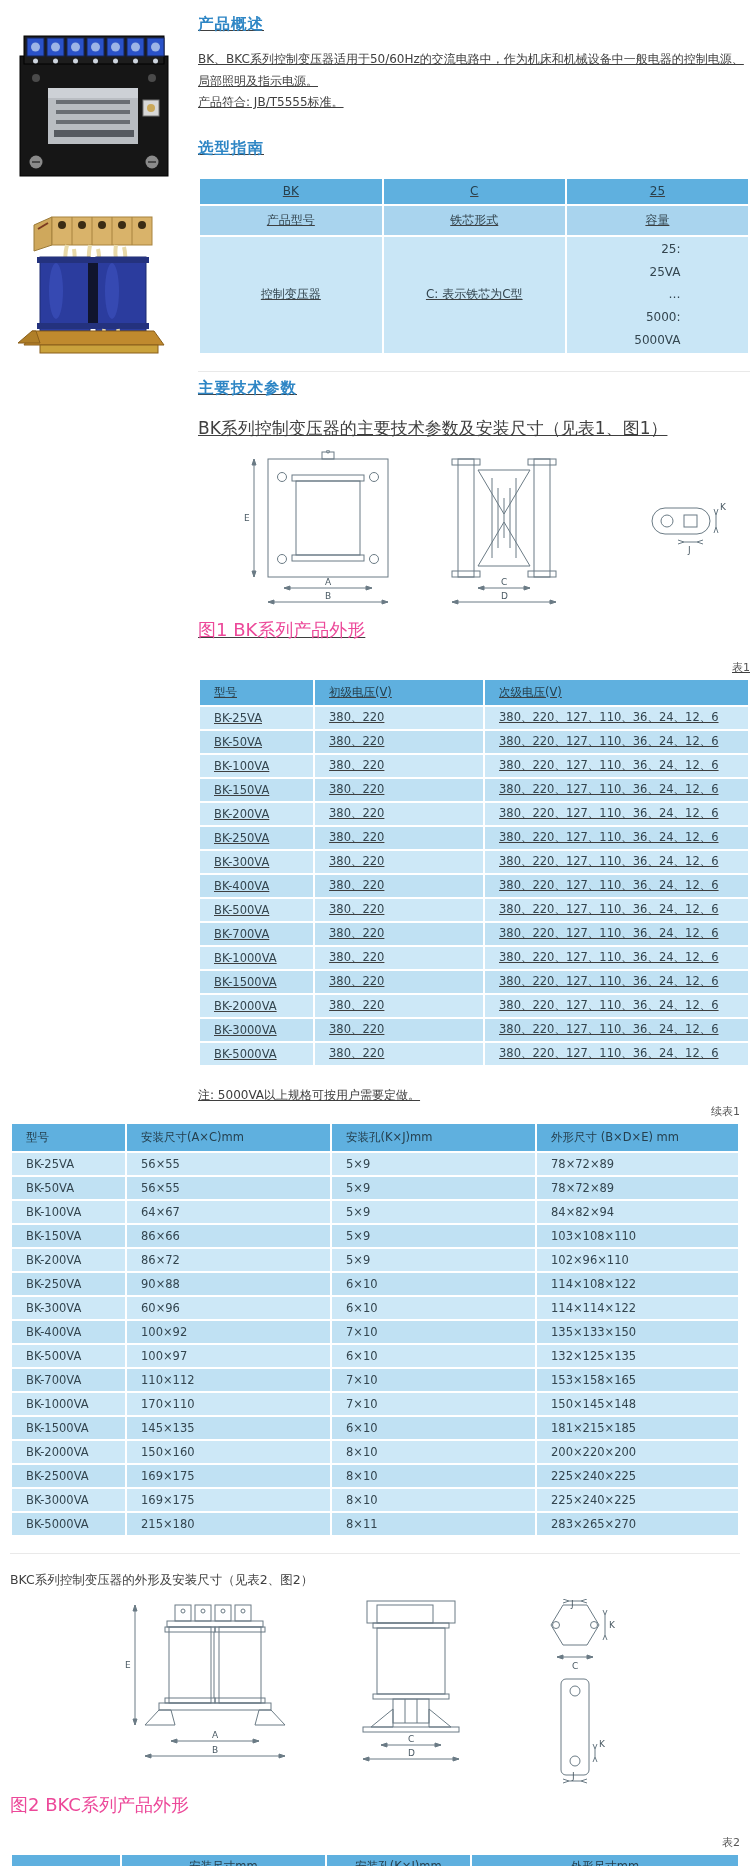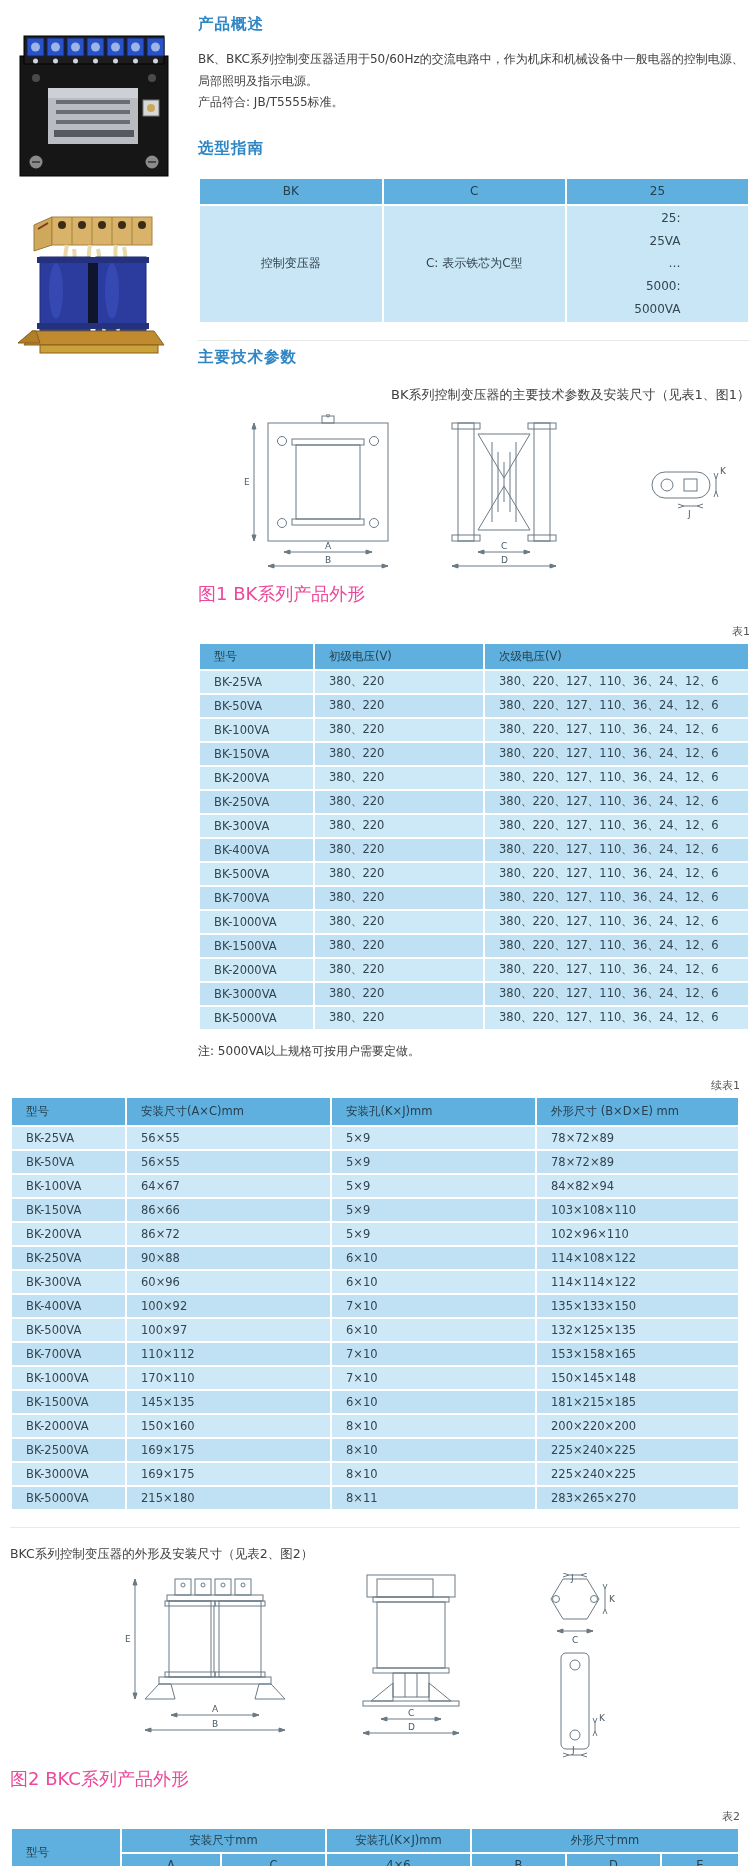--- a/index.html
+++ b/index.html
@@ -14,45 +14,45 @@
     --cell-bg:#c9e6f6;
     --divider:#e9e9e9;
     --stroke:#6b7b85;
   }
   *{margin:0;padding:0;box-sizing:border-box;}
   html,body{background:#fff;}
   body{font-family:"DejaVu Sans","Liberation Sans",sans-serif;color:var(--text);}
   .page{width:750px;min-height:1866px;background:#fff;margin:0 auto;padding-top:8px;overflow:hidden;}
   .top-row{display:flex;}
   .photos-col{width:198px;flex:0 0 198px;padding:20px 0 0 12px;}
-  .content-col{flex:1;padding-right:0;}
+  .content-col{flex:1;padding-right:0;text-decoration:underline;}
   .photo{margin-bottom:14px;}
   h2.sec{font-size:15.5px;font-weight:bold;color:var(--heading);letter-spacing:1px;margin:6px 0 0 0;}
   .para{font-size:12px;line-height:1.8;margin-top:14px;white-space:pre-line;color:var(--text);}
-  .intro{font-size:13px;margin-top:18px;color:var(--text);text-align:right;}
+  .intro{font-size:17px;margin-top:18px;color:var(--text);}
   table{border-collapse:collapse;table-layout:fixed;}
   th,td{border:2px solid #fff;font-weight:normal;}
   
   .sel-table{width:100%;margin-top:18px;font-size:12px;color:var(--table-text);}
   .sel-table th{background:var(--table-header-bg);color:var(--table-header-text);height:27px;text-align:center;}
   .sel-table .sub td{background:var(--subheader-bg);height:31px;text-align:center;}
   .sel-table .body td{background:var(--cell-bg);height:118px;text-align:center;vertical-align:middle;}
   .cap-lines{display:inline-block;text-align:right;white-space:pre-line;line-height:1.9;}
   .divider{height:1px;background:var(--divider);margin-top:16px;}
   .mt26{margin-top:26px;}
   .fig{margin-top:10px;text-align:center;}
   .fig-caption{font-size:18px;color:#ec4899;text-align:left;margin-top:2px;}
   .table-tag{font-size:11px;color:#555;text-align:right;margin-top:18px;}
   
   .t1{width:100%;margin-top:3px;font-size:11.5px;color:var(--table-text);}
   .t1 th{background:var(--table-header-bg);color:var(--table-header-text);text-align:left;padding:5px 0 5px 14px;}
   .t1 td{padding:3.5px 0 3.5px 14px;}
   .t1 tbody tr:nth-child(odd) td{background:var(--row-odd);}
   .t1 tbody tr:nth-child(even) td{background:var(--row-even);}
-  .note{font-size:12px;color:#3c3c3c;margin-top:12px;}
+  .note{font-size:12px;color:#3c3c3c;margin-top:20px;}
   
   .wide{padding:0 10px;}
   .t1b{width:100%;margin-top:3px;font-size:11.5px;color:var(--table-text);}
   .t1b th{background:var(--table-header-bg);color:var(--table-header-text);text-align:left;padding:6px 0 6px 14px;}
   .t1b td{padding:4px 0 4px 14px;}
   .t1b tbody tr:nth-child(odd) td{background:var(--row-odd);}
   .t1b tbody tr:nth-child(even) td{background:var(--row-even);}
   .bkc-intro{font-size:12.5px;margin-top:18px;color:var(--text);}
   
   .t2{width:100%;margin-top:3px;font-size:11.5px;color:var(--table-text);text-align:center;}
@@ -159,20 +159,25 @@
             <col style="width:33.4%">
             <col style="width:33.3%">
             <col style="width:33.3%">
           </colgroup>
         <tbody>
             <tr>
           <th>BK</th>
           <th>C</th>
           <th>25</th>
         </tr>
+        <tr class="sub">
+          <td>产品型号</td>
+          <td>铁芯形式</td>
+          <td>容量</td>
+        </tr>
         <tr class="body">
           <td>控制变压器</td>
           <td>C: 表示铁芯为C型</td>
           <td><span class="cap-lines">25:
 25VA
 …
 5000:
 5000VA</span></td>
         </tr>
       </tbody>
@@ -336,21 +341,21 @@
               <td>380、220、127、110、36、24、12、6</td>
             </tr>
           </tbody>
       </table>
 
       <p class="note">注: 5000VA以上规格可按用户需要定做。</p>
     </div>
   </div>
 
   <div class="wide">
-    <div class="table-tag" style="margin-top:18px">续表1</div>
+    <div class="table-tag" style="margin-top:0">续表1</div>
     <table class="t1b">
       <colgroup>
           <col style="width:115px">
           <col style="width:205px">
           <col style="width:205px">
           <col>
         </colgroup>
       <thead>
         <tr>
           <th>型号</th>

